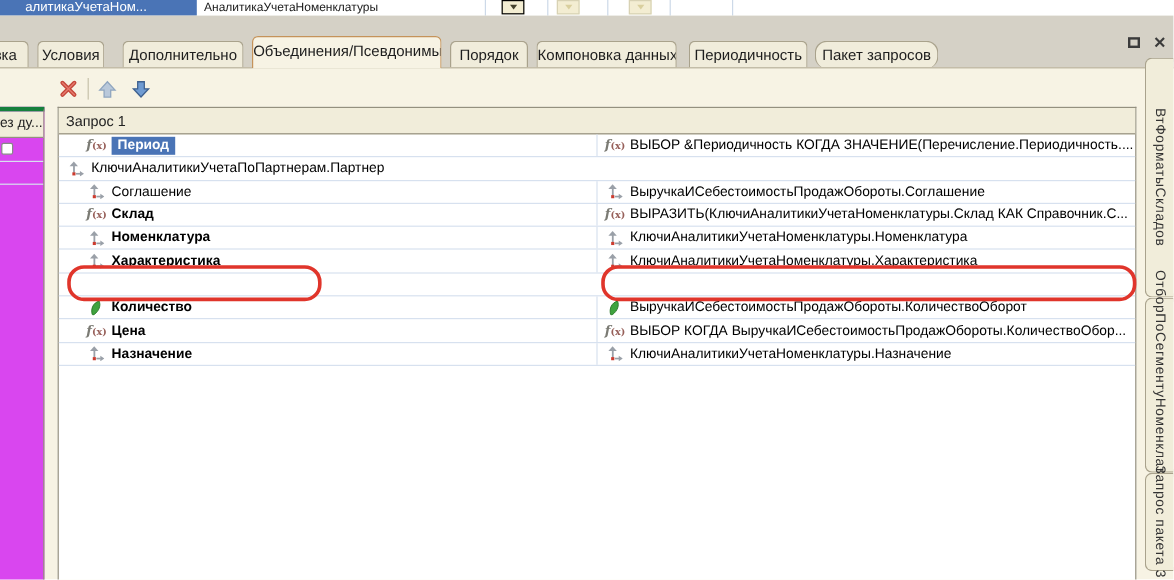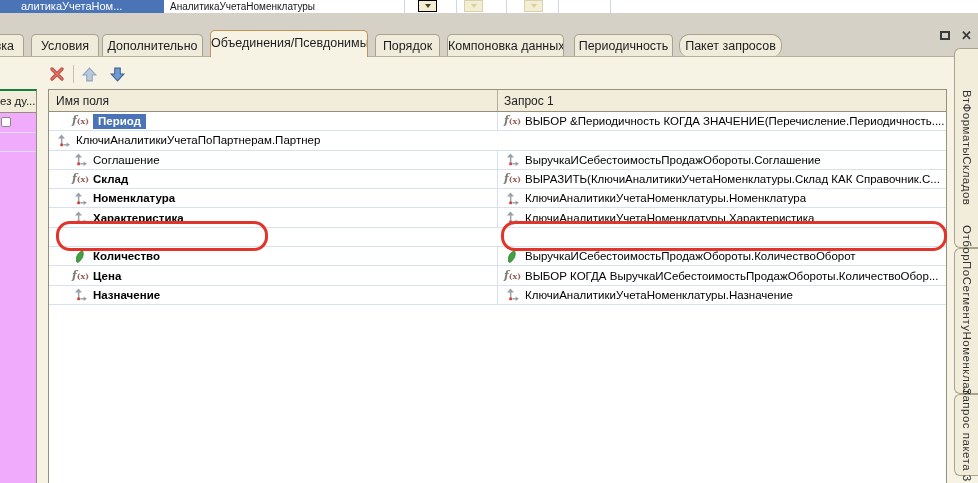--- a/index.html
+++ b/index.html
@@ -29,22 +29,22 @@
     box-sizing:border-box;white-space:nowrap;overflow:hidden;z-index:1;}
   .tab.partial{text-align:right;padding-right:9px;}
   .tab.active{top:30px;height:27px;background:#f7f3e4;border-color:#c5935a;line-height:25px;z-index:3;}
   
   .content{position:absolute;left:0;top:56px;width:978px;height:427px;background:#f7f3e4;
     border-top:1px solid #b7b09a;box-sizing:border-box;z-index:2;}
   
   .tool-btn{position:absolute;width:18px;height:18px;display:flex;align-items:center;justify-content:center;}
   .tool-sep{position:absolute;left:73px;top:8px;width:1px;height:18px;background:#c6c1aa;}
   
-  .lp{position:absolute;left:0;top:32px;width:37px;height:395px;background:#f0abfc;
-    border-top:2px solid #15803d;border-right:1px solid #94907e;box-sizing:border-box;}
+  .lp{position:absolute;left:0;top:32px;width:37px;height:395px;background:#d946ef;
+    border-top:4px solid #15803d;border-right:1px solid #94907e;box-sizing:border-box;}
   .lp-header{height:22px;background:#f1edda;border-bottom:1px solid #94907e;font-size:11.5px;color:#222;
     text-align:right;padding:4px 2px 0 0;box-sizing:border-box;white-space:nowrap;overflow:hidden;}
   .lp-check{position:absolute;left:1px;top:26px;width:10px;height:10px;border:1px solid #888;border-radius:2px;background:#fff;box-sizing:border-box;}
   .lp-line{position:absolute;left:0;width:36px;height:1px;background:#d7e1ef;}
   
   .tbl{position:absolute;left:48px;top:32px;width:899px;height:395px;background:#fff;
     border:1px solid #94907e;border-bottom:none;box-sizing:border-box;}
   .tbl-head{display:flex;height:22px;background:#f1edda;border-bottom:1px solid #94907e;box-sizing:border-box;}
   .th-name{width:449px;border-right:1px solid #b3af9d;padding:4px 0 0 7px;box-sizing:border-box;font-size:12px;color:#222;}
   .th-value{flex:1;padding:4px 0 0 6px;box-sizing:border-box;font-size:12px;color:#222;}
@@ -94,21 +94,21 @@
 <div class="titlebar">
   <div class="win-btn" style="left:936px;">
     <div class="win-max-glyph"></div>
   </div>
   <div class="win-btn" style="left:958px;">
     <div class="win-close-glyph">✕</div>
   </div>
 </div>
 <div>
     <div class="tab partial" style="left: -30px; width: 54px;">зка</div>
-    <div class="tab" style="left: 31px; width: 68px;">Условия</div>
+    <div class="tab" style="left: 31px; width: 56px;">Условия</div>
     <div class="tab" style="left: 102px; width: 101px;">Дополнительно</div>
     <div class="tab active" style="left: 210px; width: 158px;">Объединения/Псевдонимы</div>
     <div class="tab" style="left: 375px; width: 65px;">Порядок</div>
     <div class="tab" style="left: 447px; width: 117px;">Компоновка данных</div>
     <div class="tab" style="left: 574px; width: 99px;">Периодичность</div>
     <div class="tab" style="left: 679px; width: 103px; border-radius: 10px;">Пакет запросов</div>
   </div>
 
 <div class="content">
 
@@ -132,21 +132,20 @@
 
   <div class="lp">
     <div class="lp-header">ез ду...</div>
     <div class="lp-check"></div>
     <div class="lp-line" style="top:41px;"></div>
     <div class="lp-line" style="top:60px;"></div>
   </div>
 
   <div class="tbl">
     <div class="tbl-head">
-      <div class="th-name">Имя поля</div>
       <div class="th-value">Запрос 1</div>
     </div>
     <div class="tbl-body">
         <div class="trow">
           <div class="name-cell">
             <span class="ricon">
               <span class="icn-fx">f<span class="fxs">(x)</span></span>
             </span>
             <span class="rtext bold selected-name">Период</span>
           </div>

